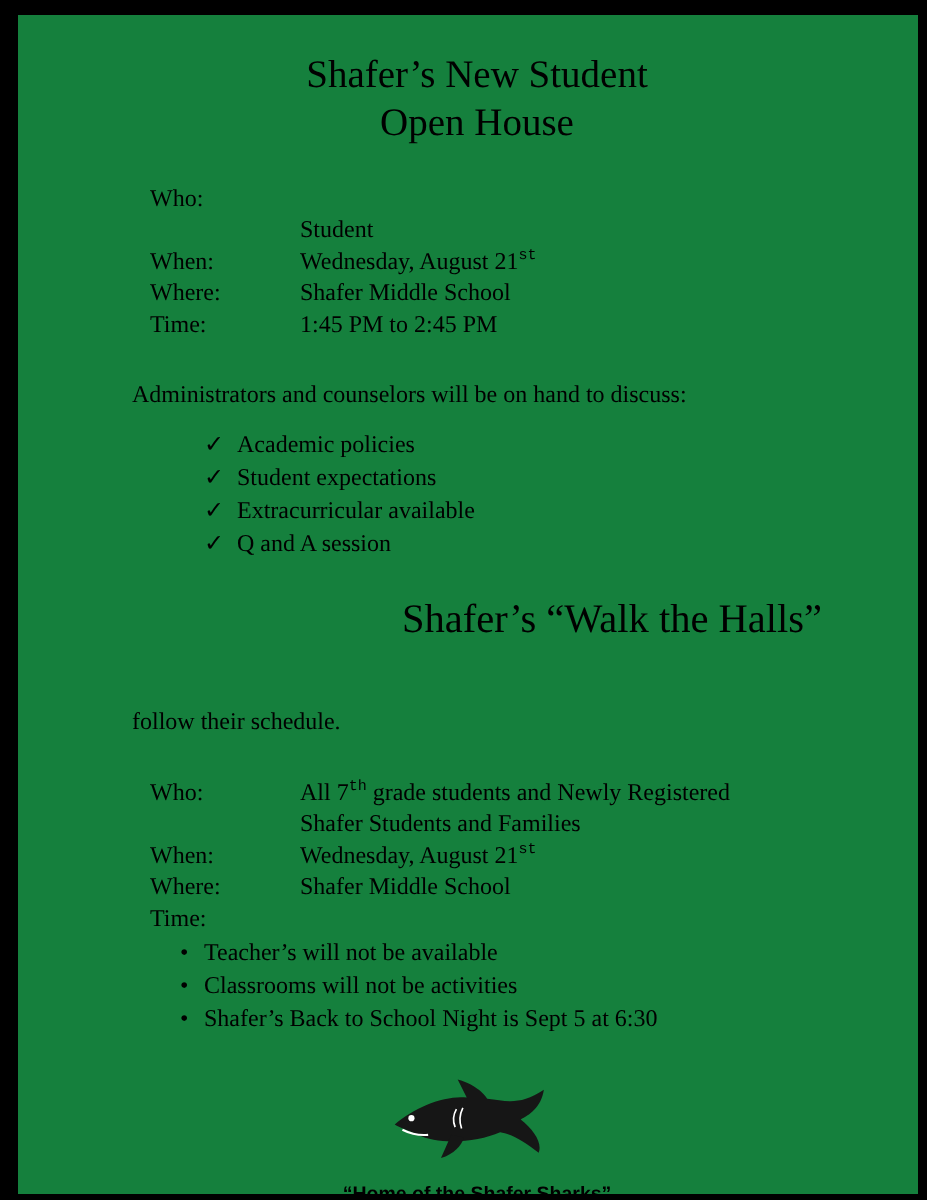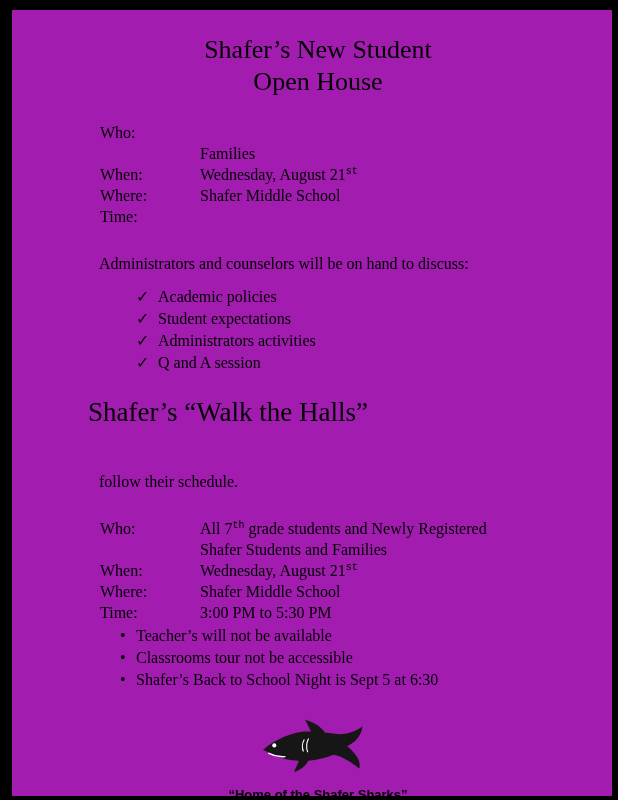--- a/index.html
+++ b/index.html
@@ -3,21 +3,21 @@
 <meta charset="utf-8">
 <style>
   html, body { margin: 0; padding: 0; background: #ffffff; }
   .page {
     width: 618px;
     height: 800px;
     box-sizing: border-box;
     border-style: solid;
     border-color: #000000;
     border-width: 10px 6px 4px 12px;
-    background: #a21caf;
+    background: #15803d;
     font-family: "Liberation Serif", serif;
     color: #000000;
     overflow: hidden;
   }
   .inner {
     padding: 24px 64px 0 76px;
   }
   .doc-title {
     text-align: center;
     font-size: 26px;
@@ -26,31 +26,31 @@
     margin: 0 0 24px 0;
   }
   .details { font-size: 16px; line-height: 21px; margin: 16px 0 0 12px; }
   .detail-row { display: flex; }
   .detail-label { width: 100px; flex: 0 0 100px; }
   .detail-value { flex: 1; }
   sup { font-size: 10px; line-height: 0; font-family: Liberation Mono, monospace; }
   .para {
     font-size: 16px;
     line-height: 21px;
-    margin: 26px 0 0 11px;
+    margin: 26px 0 0 0;
   }
   .checklist {
     margin: 12px 0 0 48px;
     font-size: 16px;
     line-height: 22px;
   }
   .check-item { display: flex; }
   .check-mark { width: 22px; flex: 0 0 22px; }
   .section-title {
-    text-align: left;
+    text-align: right;
     font-size: 27px;
     line-height: 32px;
     font-weight: normal;
     margin: 22px 0 22px 0;
   }
   .bullets {
     margin: 2px 0 0 32px;
     font-size: 16px;
     line-height: 22px;
   }
@@ -78,52 +78,53 @@
     <h1 class="doc-title">
       <span>Shafer’s New Student</span><br>
       <span>Open House</span>
     </h1>
 
     <div class="details">
       <div class="detail-row">
         <span class="detail-label">Who:</span>
         <span class="detail-value">
           <br>
-          <span>Families</span>
+          <span>Student</span>
         </span>
       </div>
       <div class="detail-row">
         <span class="detail-label">When:</span>
         <span class="detail-value">
           <span>Wednesday, August 21</span><sup>st</sup>
         </span>
       </div>
       <div class="detail-row">
         <span class="detail-label">Where:</span>
         <span class="detail-value">Shafer Middle School</span>
       </div>
       <div class="detail-row">
         <span class="detail-label">Time:</span>
+        <span class="detail-value">1:45 PM to 2:45 PM</span>
       </div>
     </div>
 
     <p class="para">Administrators and counselors will be on hand to discuss:</p>
 
     <div class="checklist">
       <div class="check-item">
         <span class="check-mark">✓</span>
         <span>Academic policies</span>
       </div>
       <div class="check-item">
         <span class="check-mark">✓</span>
         <span>Student expectations</span>
       </div>
       <div class="check-item">
         <span class="check-mark">✓</span>
-        <span>Administrators activities</span>
+        <span>Extracurricular available</span>
       </div>
       <div class="check-item">
         <span class="check-mark">✓</span>
         <span>Q and A session</span>
       </div>
     </div>
 
     <h2 class="section-title">Shafer’s “Walk the Halls”</h2>
 
     <p class="para" style="margin-top:0;">
@@ -144,32 +145,31 @@
         <span class="detail-value">
           <span>Wednesday, August 21</span><sup>st</sup>
         </span>
       </div>
       <div class="detail-row">
         <span class="detail-label">Where:</span>
         <span class="detail-value">Shafer Middle School</span>
       </div>
       <div class="detail-row">
         <span class="detail-label">Time:</span>
-        <span class="detail-value">3:00 PM to 5:30 PM</span>
       </div>
     </div>
 
     <div class="bullets">
       <div class="bullet-item">
         <span class="bullet-mark">•</span>
         <span>Teacher’s will not be available</span>
       </div>
       <div class="bullet-item">
         <span class="bullet-mark">•</span>
-        <span>Classrooms tour not be accessible</span>
+        <span>Classrooms will not be activities</span>
       </div>
       <div class="bullet-item">
         <span class="bullet-mark">•</span>
         <span>Shafer’s Back to School Night is Sept 5 at 6:30</span>
       </div>
     </div>
 
     <div class="mascot-wrap">
       <span>
         <svg width="120" height="62" viewBox="0 0 140 72" xmlns="http://www.w3.org/2000/svg">

